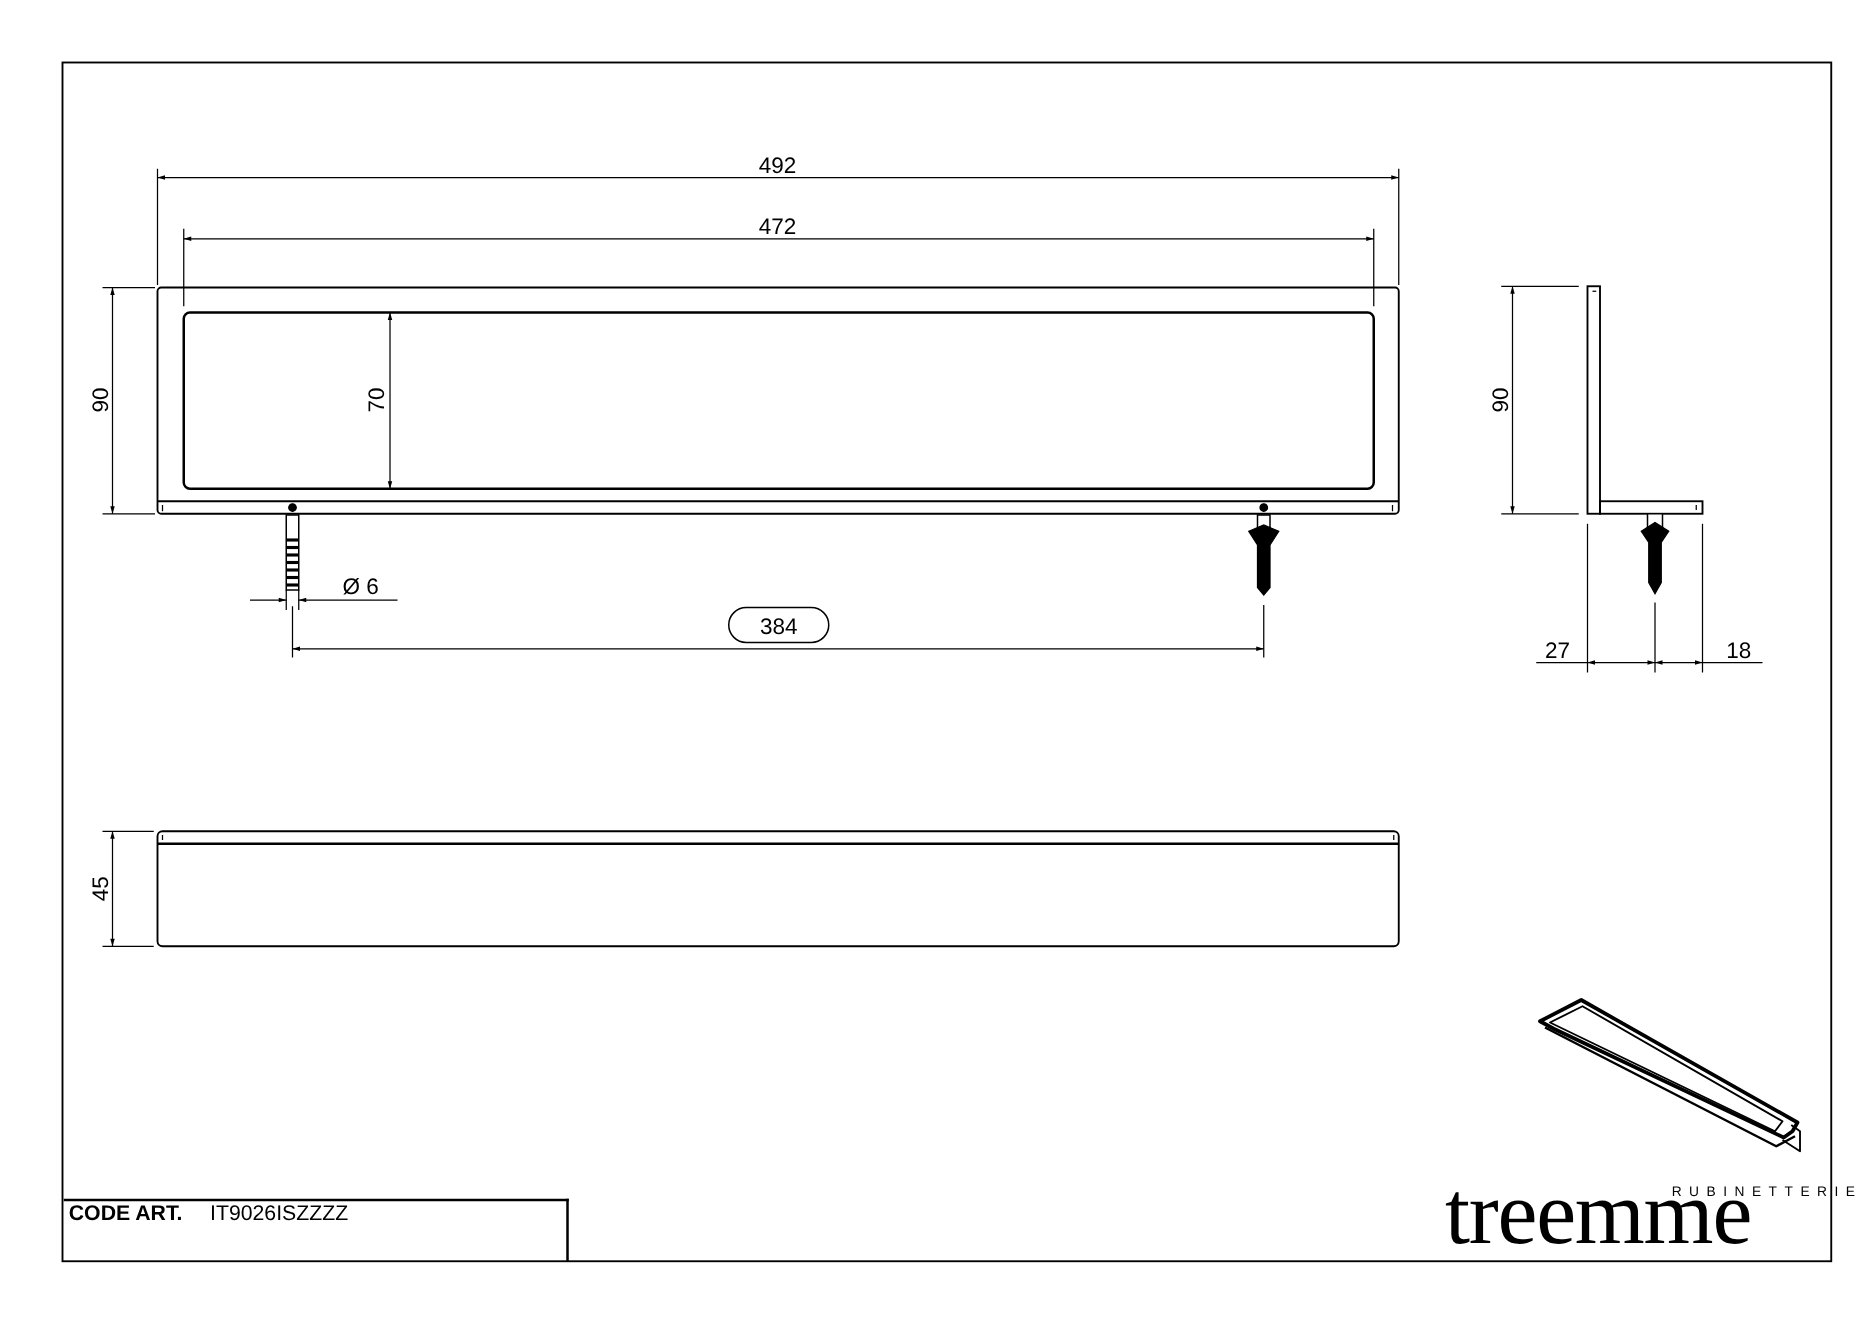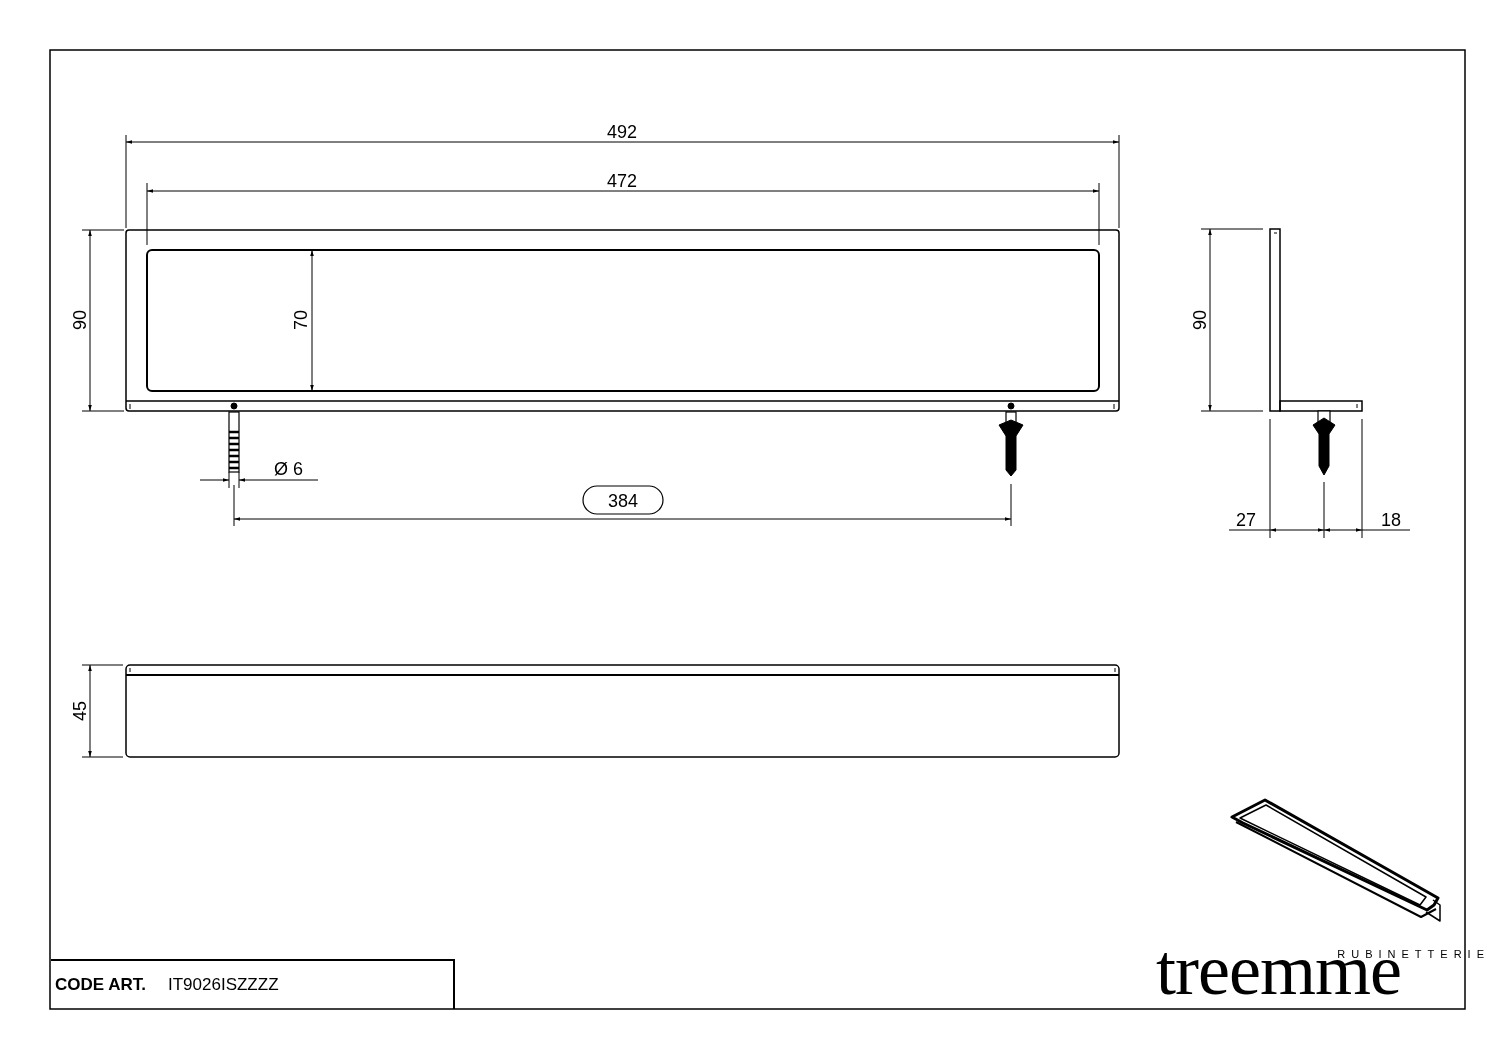--- a/index.html
+++ b/index.html
@@ -1,19 +1,19 @@
 <!DOCTYPE html>
 <html><head>
 <meta charset="utf-8">
 <style>
   html,body{margin:0;padding:0;background:#fff;}
   body{width:1500px;height:1060px;position:relative;overflow:hidden;font-family:"Liberation Sans",sans-serif;}
   svg{position:absolute;left:0;top:0;}
   .dim{font-family:"Liberation Sans",sans-serif;font-size:18px;fill:#000;}
-  .code-box{position:absolute;left:51px;top:959px;width:404px;height:50px;border-top:2px solid #000;border-right:2px solid #000;box-sizing:border-box;display:flex;align-items:center;padding-left:4px;font-size:17px;color:#000;}
+  .code-box{position:absolute;left:51px;top:959px;width:404px;height:50px;border-top:2px solid #000;border-right:2px solid #000;box-sizing:border-box;display:flex;padding-left:4px;font-size:17px;color:#000;}
   .code-label{font-weight:bold;margin-right:22px;}
   .logo{position:absolute;left:1156px;top:938px;width:340px;height:72px;}
   .logo-sub{position:absolute;right:6px;top:10px;font-family:"Liberation Sans",sans-serif;font-size:11px;letter-spacing:6px;color:#000;}
   .logo-main{position:absolute;left:0;top:-4px;font-family:"Liberation Serif",serif;font-size:72px;line-height:72px;color:#000;letter-spacing:-1px;}
 </style>
 </head>
 <body>
 
 <svg width="1500" height="1060" viewBox="0 0 1500 1060">
   <defs>

